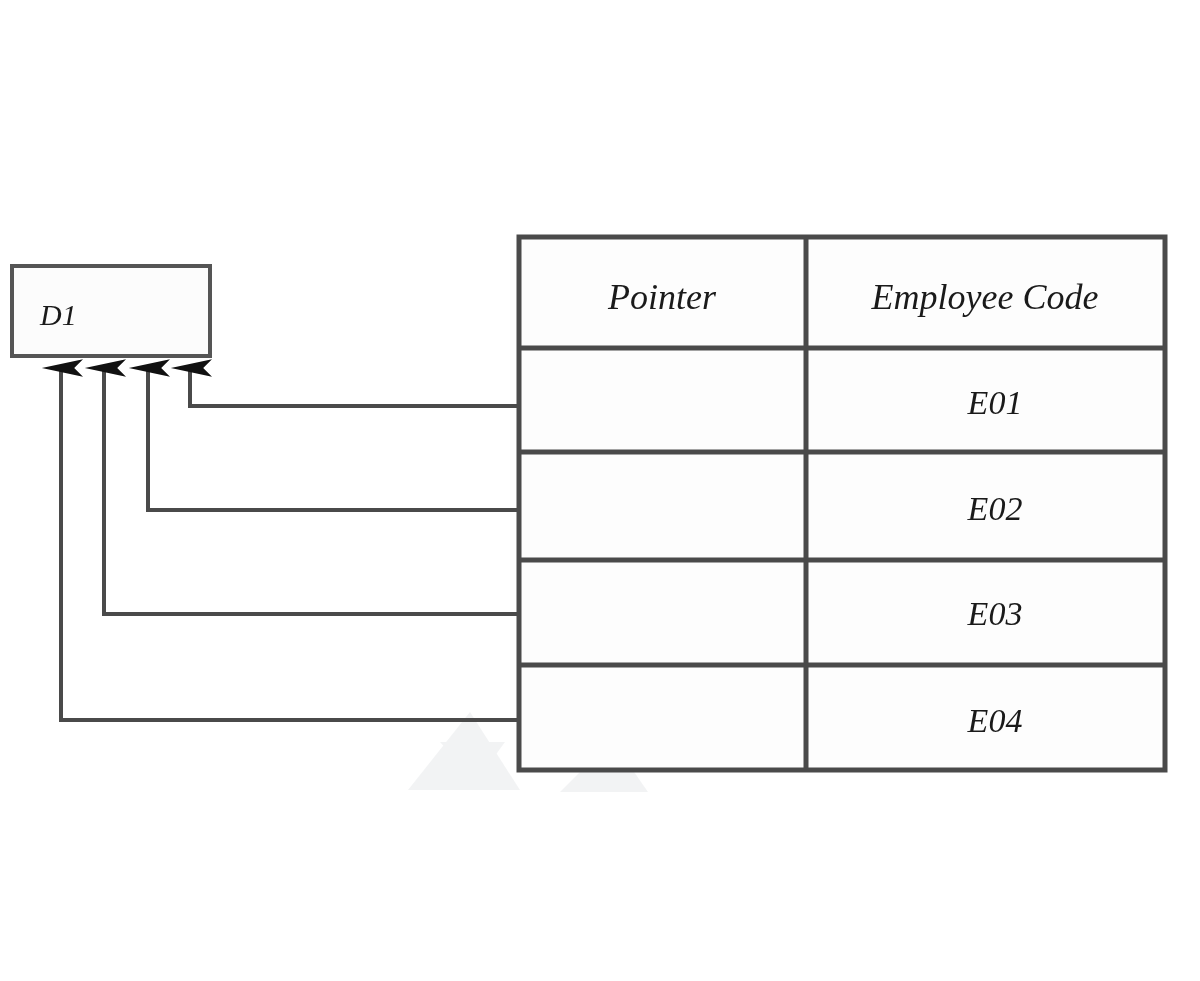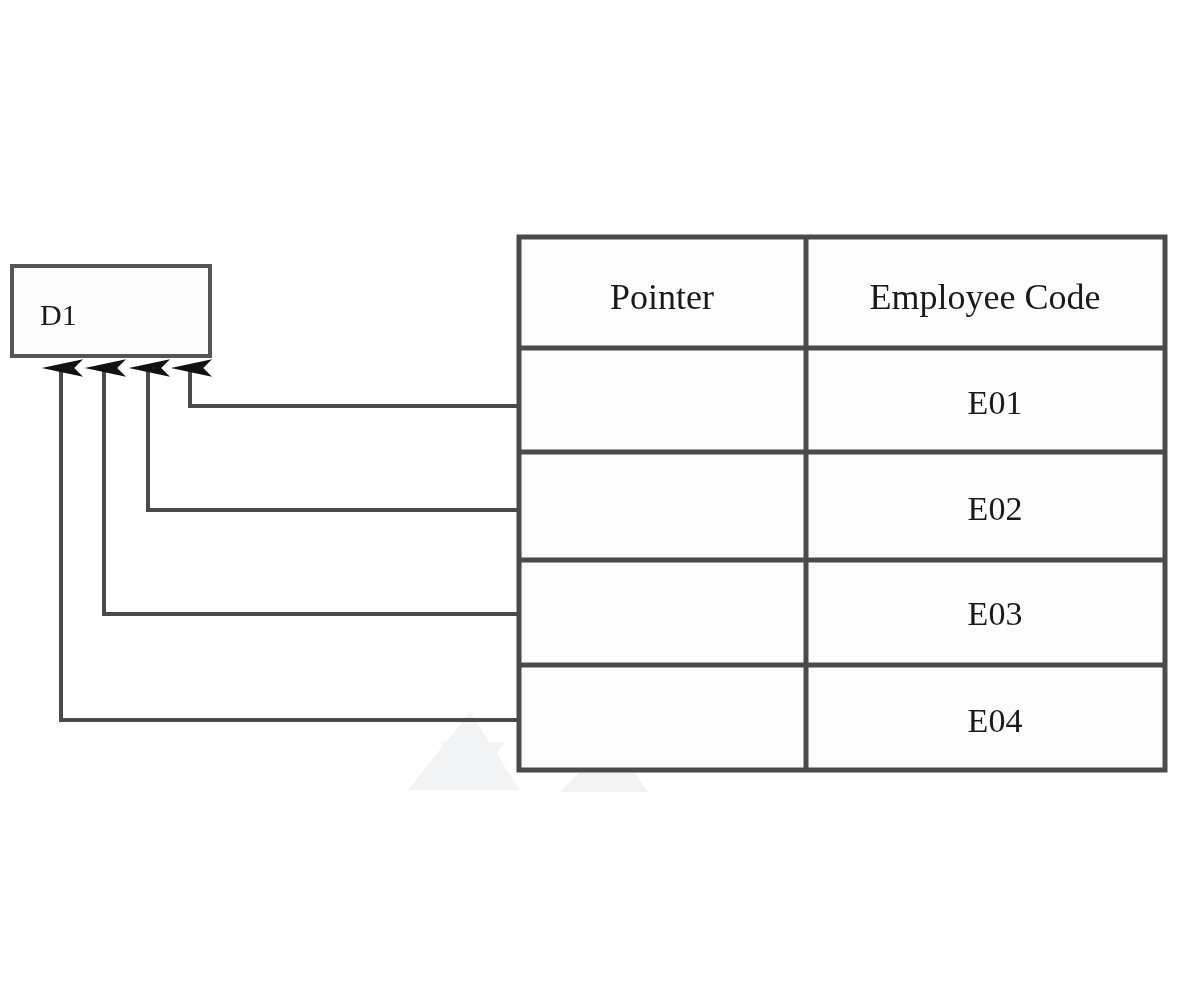--- a/index.html
+++ b/index.html
@@ -9,20 +9,21 @@
   }
   body {
     font-family: "Liberation Serif", serif;
   }
   #stage {
     position: relative;
     width: 1200px;
     height: 981px;
     background: #ffffff;
     overflow: hidden;
+    font-style: italic;
   }
   #diagram-svg {
     position: absolute;
     left: 0;
     top: 0;
     width: 1200px;
     height: 981px;
     display: block;
   }
   .svg-label {

